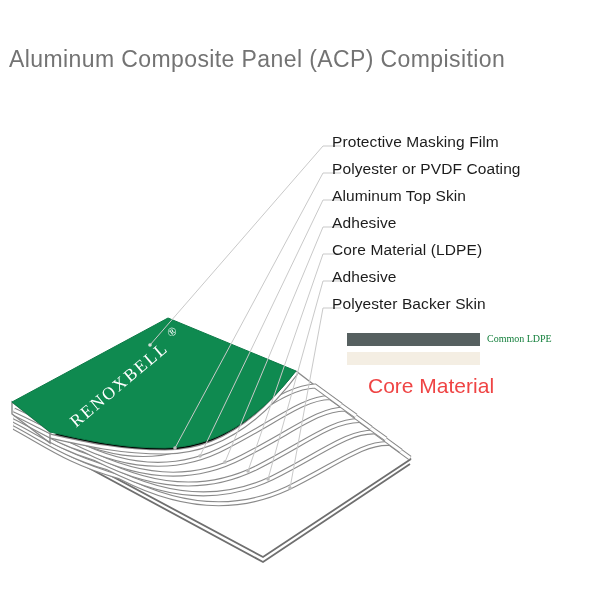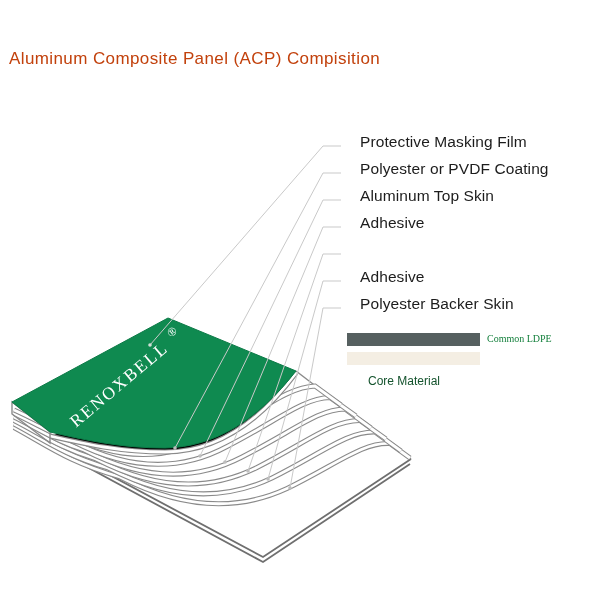--- a/index.html
+++ b/index.html
@@ -1,36 +1,36 @@
 <!DOCTYPE html>
 <html><head>
 <meta charset="utf-8">
 <style>
   html,body{margin:0;padding:0;background:#ffffff;}
   .canvas{
     position:relative;width:600px;height:600px;background:#ffffff;overflow:hidden;
     font-family:"Liberation Sans",sans-serif;
   }
   .title{
-    position:absolute;left:9px;top:46px;font-size:17px;line-height:26px;
-    color:#c2410c;letter-spacing:.4px;white-space:nowrap;
+    position:absolute;left:9px;top:46px;font-size:23px;line-height:26px;
+    color:#737373;letter-spacing:.4px;white-space:nowrap;
   }
   .panel-svg{position:absolute;left:0;top:0;width:600px;height:600px;}
   .layer-label{
-    position:absolute;left:360px;font-size:15.5px;line-height:17px;
+    position:absolute;left:332px;font-size:15.5px;line-height:17px;
     color:#1c1c1c;white-space:nowrap;letter-spacing:.1px;
   }
   .legend-swatch{position:absolute;left:347px;}
   .legend-label{
     position:absolute;left:487px;font-family:"Liberation Serif",serif;
     font-size:10px;line-height:17px;color:#15803d;white-space:nowrap;
   }
   .legend-caption{
-    position:absolute;left:368px;top:374px;font-size:12px;
-    color:#14532d;white-space:nowrap;
+    position:absolute;left:368px;top:374px;font-size:21px;
+    color:#ef4444;white-space:nowrap;
   }
   .sheet-outer{fill:none;stroke:#8a8a8a;stroke-width:5;stroke-linecap:butt;}
   .sheet-inner{fill:none;stroke:#ffffff;stroke-width:2.8;stroke-linecap:butt;}
   .edge{fill:none;stroke:#8a8a8a;stroke-width:1.4;}
   .edge-dark{fill:none;stroke:#6f6f6f;stroke-width:1.8;}
   .leader{fill:none;stroke:#c9c9c9;stroke-width:1;}
 </style>
 </head>
 <body>
 
@@ -113,20 +113,21 @@
       <circle cx="248" cy="471" r="1.8" fill="#bdbdbd"></circle>
       <circle cx="268" cy="479" r="1.8" fill="#bdbdbd"></circle>
       <circle cx="290" cy="488" r="1.8" fill="#bdbdbd"></circle>
     </g>
   </svg>
 
   <div class="layer-label" style="top:133px">Protective Masking Film</div>
   <div class="layer-label" style="top:160px">Polyester or PVDF Coating</div>
   <div class="layer-label" style="top:187px">Aluminum Top Skin</div>
   <div class="layer-label" style="top:214px">Adhesive</div>
+  <div class="layer-label" style="top:241px">Core Material (LDPE)</div>
   <div class="layer-label" style="top:268px">Adhesive</div>
   <div class="layer-label" style="top:295px">Polyester Backer Skin</div>
 
   <svg class="legend-swatch" style="top:333px" width="133" height="13">
     <rect x="0" y="0" width="133" height="13" fill="#566060"></rect>
   </svg>
   <div class="legend-label" style="top:330px">Common LDPE</div>
 
   <svg class="legend-swatch" style="top:352px" width="133" height="13">
     <rect x="0" y="0" width="133" height="13" fill="#f4eee3"></rect>

